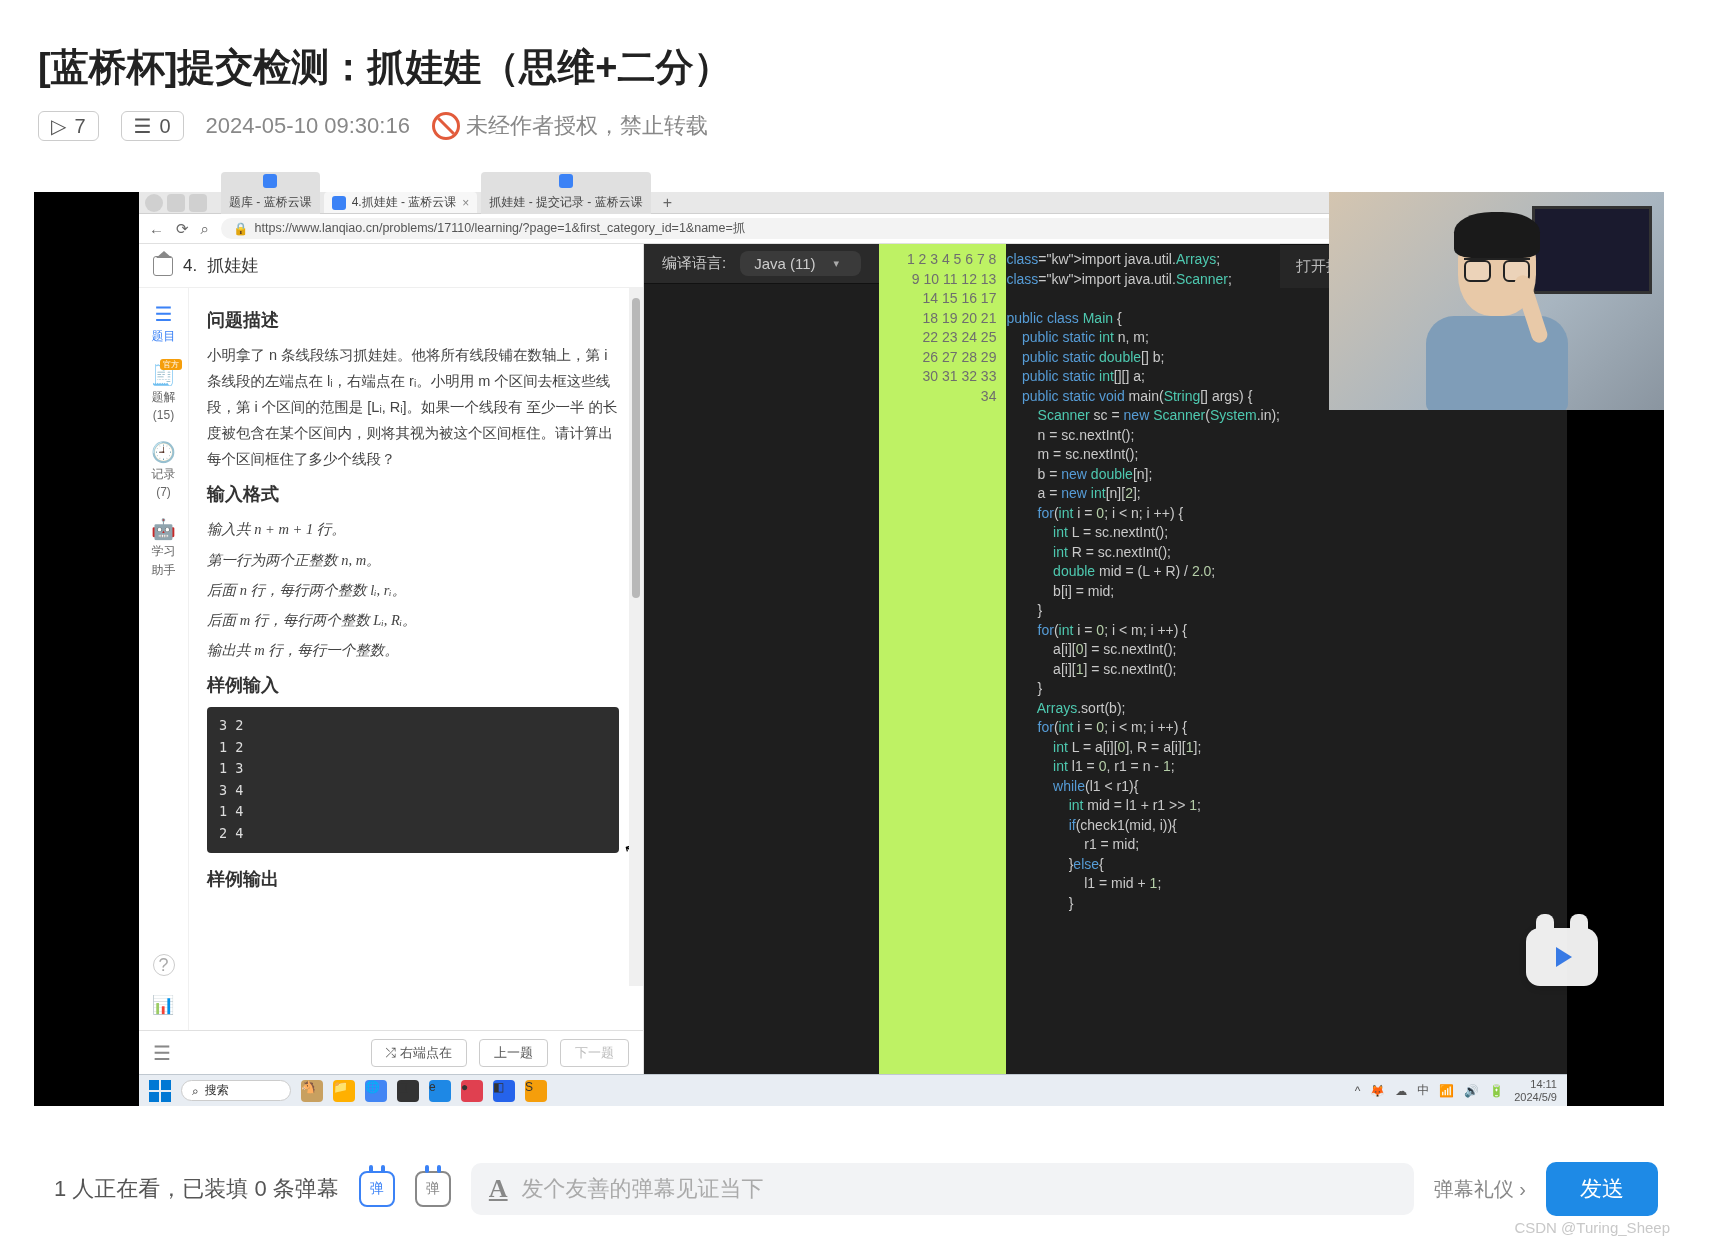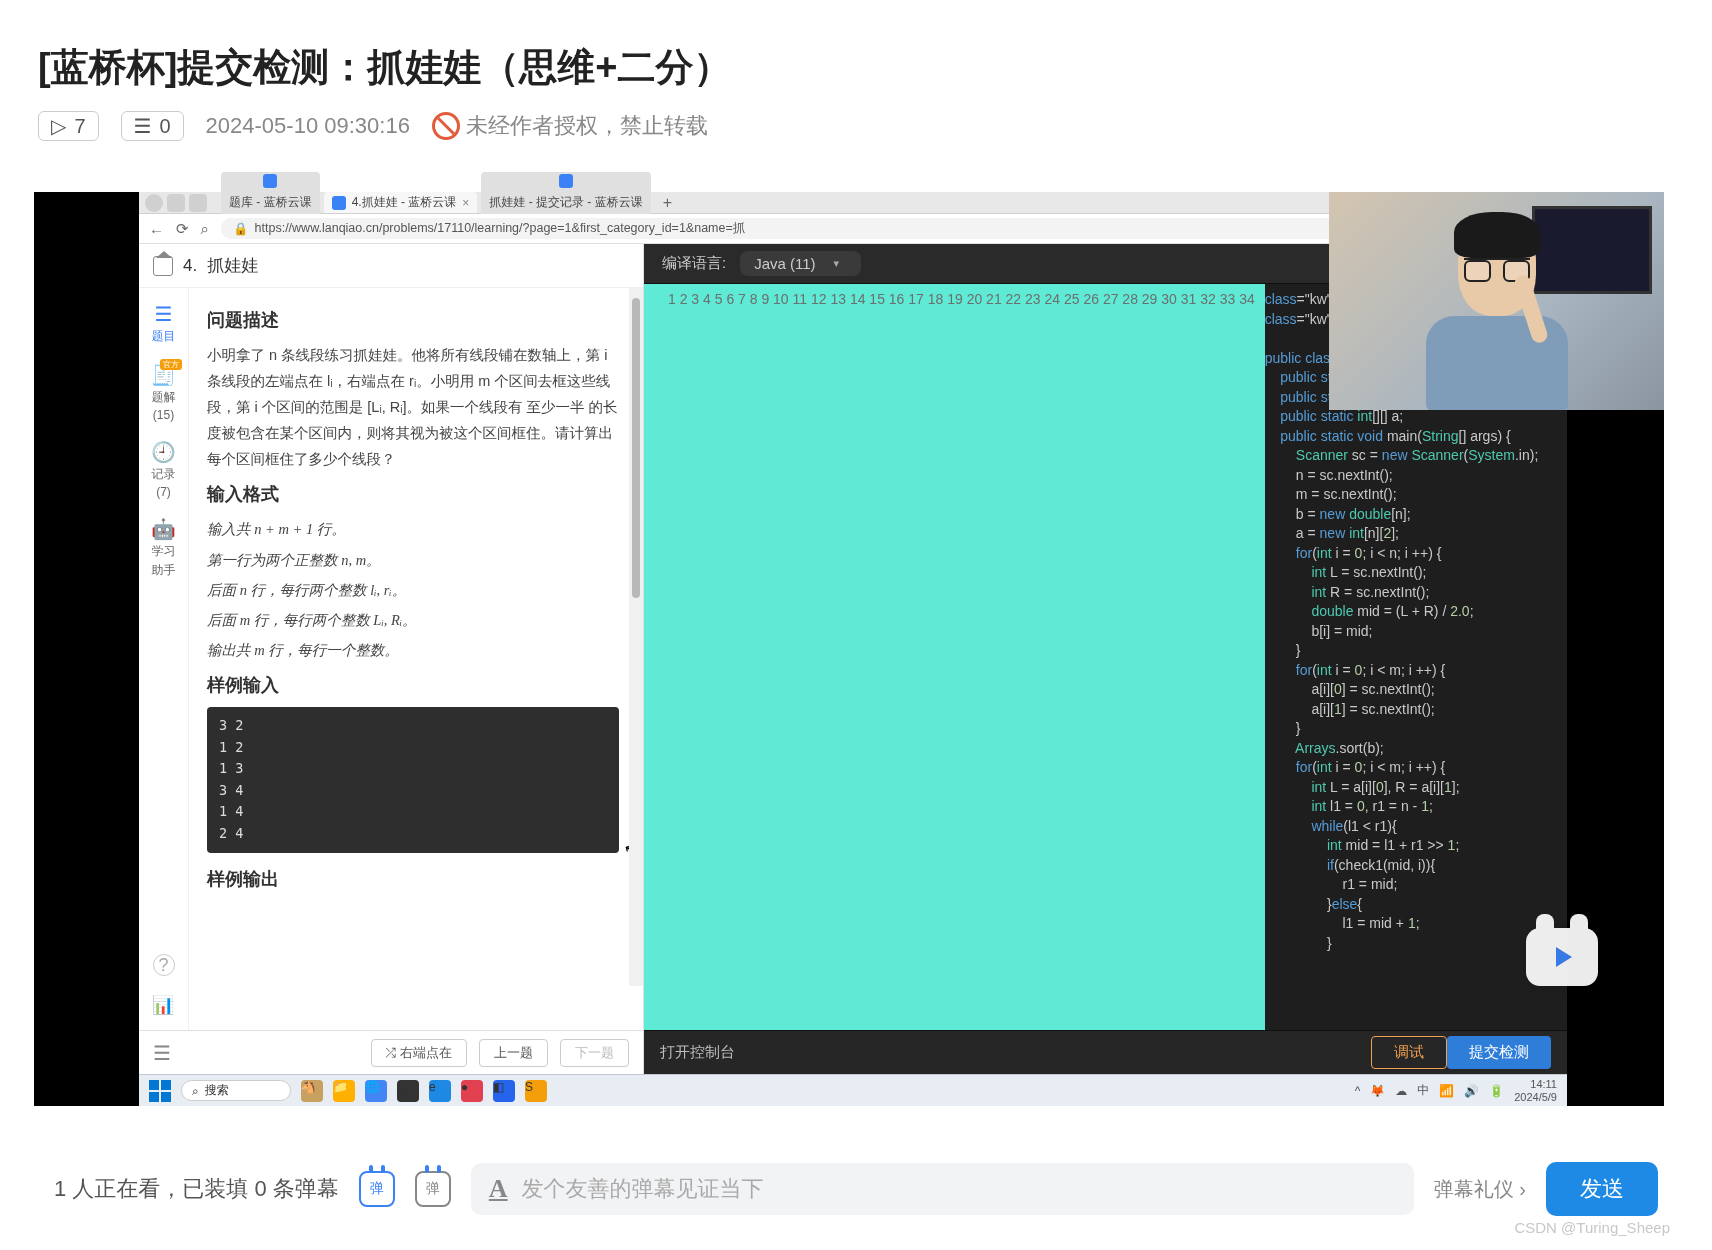--- a/index.html
+++ b/index.html
@@ -46,26 +46,26 @@
 .prob-panel p { line-height:1.8; margin:4px 0; color:#444;}
 .math { font-style:italic; font-family:serif;}
 .sample-box { background:#2e2e2e; color:#ddd; font-family:monospace; font-size:13.5px; padding:8px 12px; border-radius:4px; margin:6px 0 14px; line-height:1.6; white-space:pre;}
 .bottom-nav { height:44px; border-top:1px solid #e0e0e0; display:flex; align-items:center; gap:12px; padding:0 14px;}
 .bn-list { font-size:20px; color:#888;}
 .bn-btn { border:1px solid #ccc; background:#fff; border-radius:4px; padding:4px 14px; font-size:13px; color:#555;}
 .bn-btn:last-child{color:#bbb;}
 .shuffle{display:flex;align-items:center;gap:4px;}
 
 
-.app-right { flex:1; background:#1e1e1e; display:flex; flex-direction:column; color:#ccc;}
+.app-right { flex:1; background:#1e1e1e; display:flex; flex-direction:row; color:#ccc;}
 .lang-bar { height:40px; background:#2a2a2a; display:flex; align-items:center; gap:14px; padding:0 18px; font-size:15px; border-bottom:1px solid #111;}
 .lang-sel { background:#3a3a3a; padding:4px 22px 4px 14px; border-radius:8px; display:flex; align-items:center; gap:18px;}
 .chev{font-size:11px;color:#aaa;}
 .editor { flex:1; display:flex; font-family:Consolas,monospace; font-size:14px; line-height:19.5px; overflow:hidden;}
-.gutter { background:#5eead4; color:#6e6e6e; padding:6px 10px 6px 24px; text-align:right;}
+.gutter { background:#bef264; color:#6e6e6e; padding:6px 10px 6px 24px; text-align:right;}
 .code { flex:1; padding:6px 0; white-space:pre; color:#c9c9c9;} .kw2{color:#569cd6;} .typ{color:#4ec9b0;} .num{color:#b5cea8;}
 .action-bar { height:44px; background:#262626; border-top:1px solid #111; display:flex; align-items:center; padding:0 16px; gap:0;}
 .console-btn{color:#bbb; font-size:15px;}
 .spacer{flex:1;}
 .dbg-btn{border:1px solid #f0a050;color:#f0a050;background:transparent;padding:6px 22px;border-radius:4px;font-size:15px;}
 .submit-btn{background:#2e7dd8;color:#fff;border:none;padding:7px 22px;border-radius:4px;font-size:15px;}
 
 
 .webcam { position:absolute; right:0; top:0; width:335px; height:218px; background:linear-gradient(135deg,#d4c5b0 0%,#a8b5c0 60%,#8a95a0 100%); overflow:hidden;}
 .person{position:absolute;left:50%;top:58%;transform:translate(-50%,-50%);width:160px;height:200px;}

